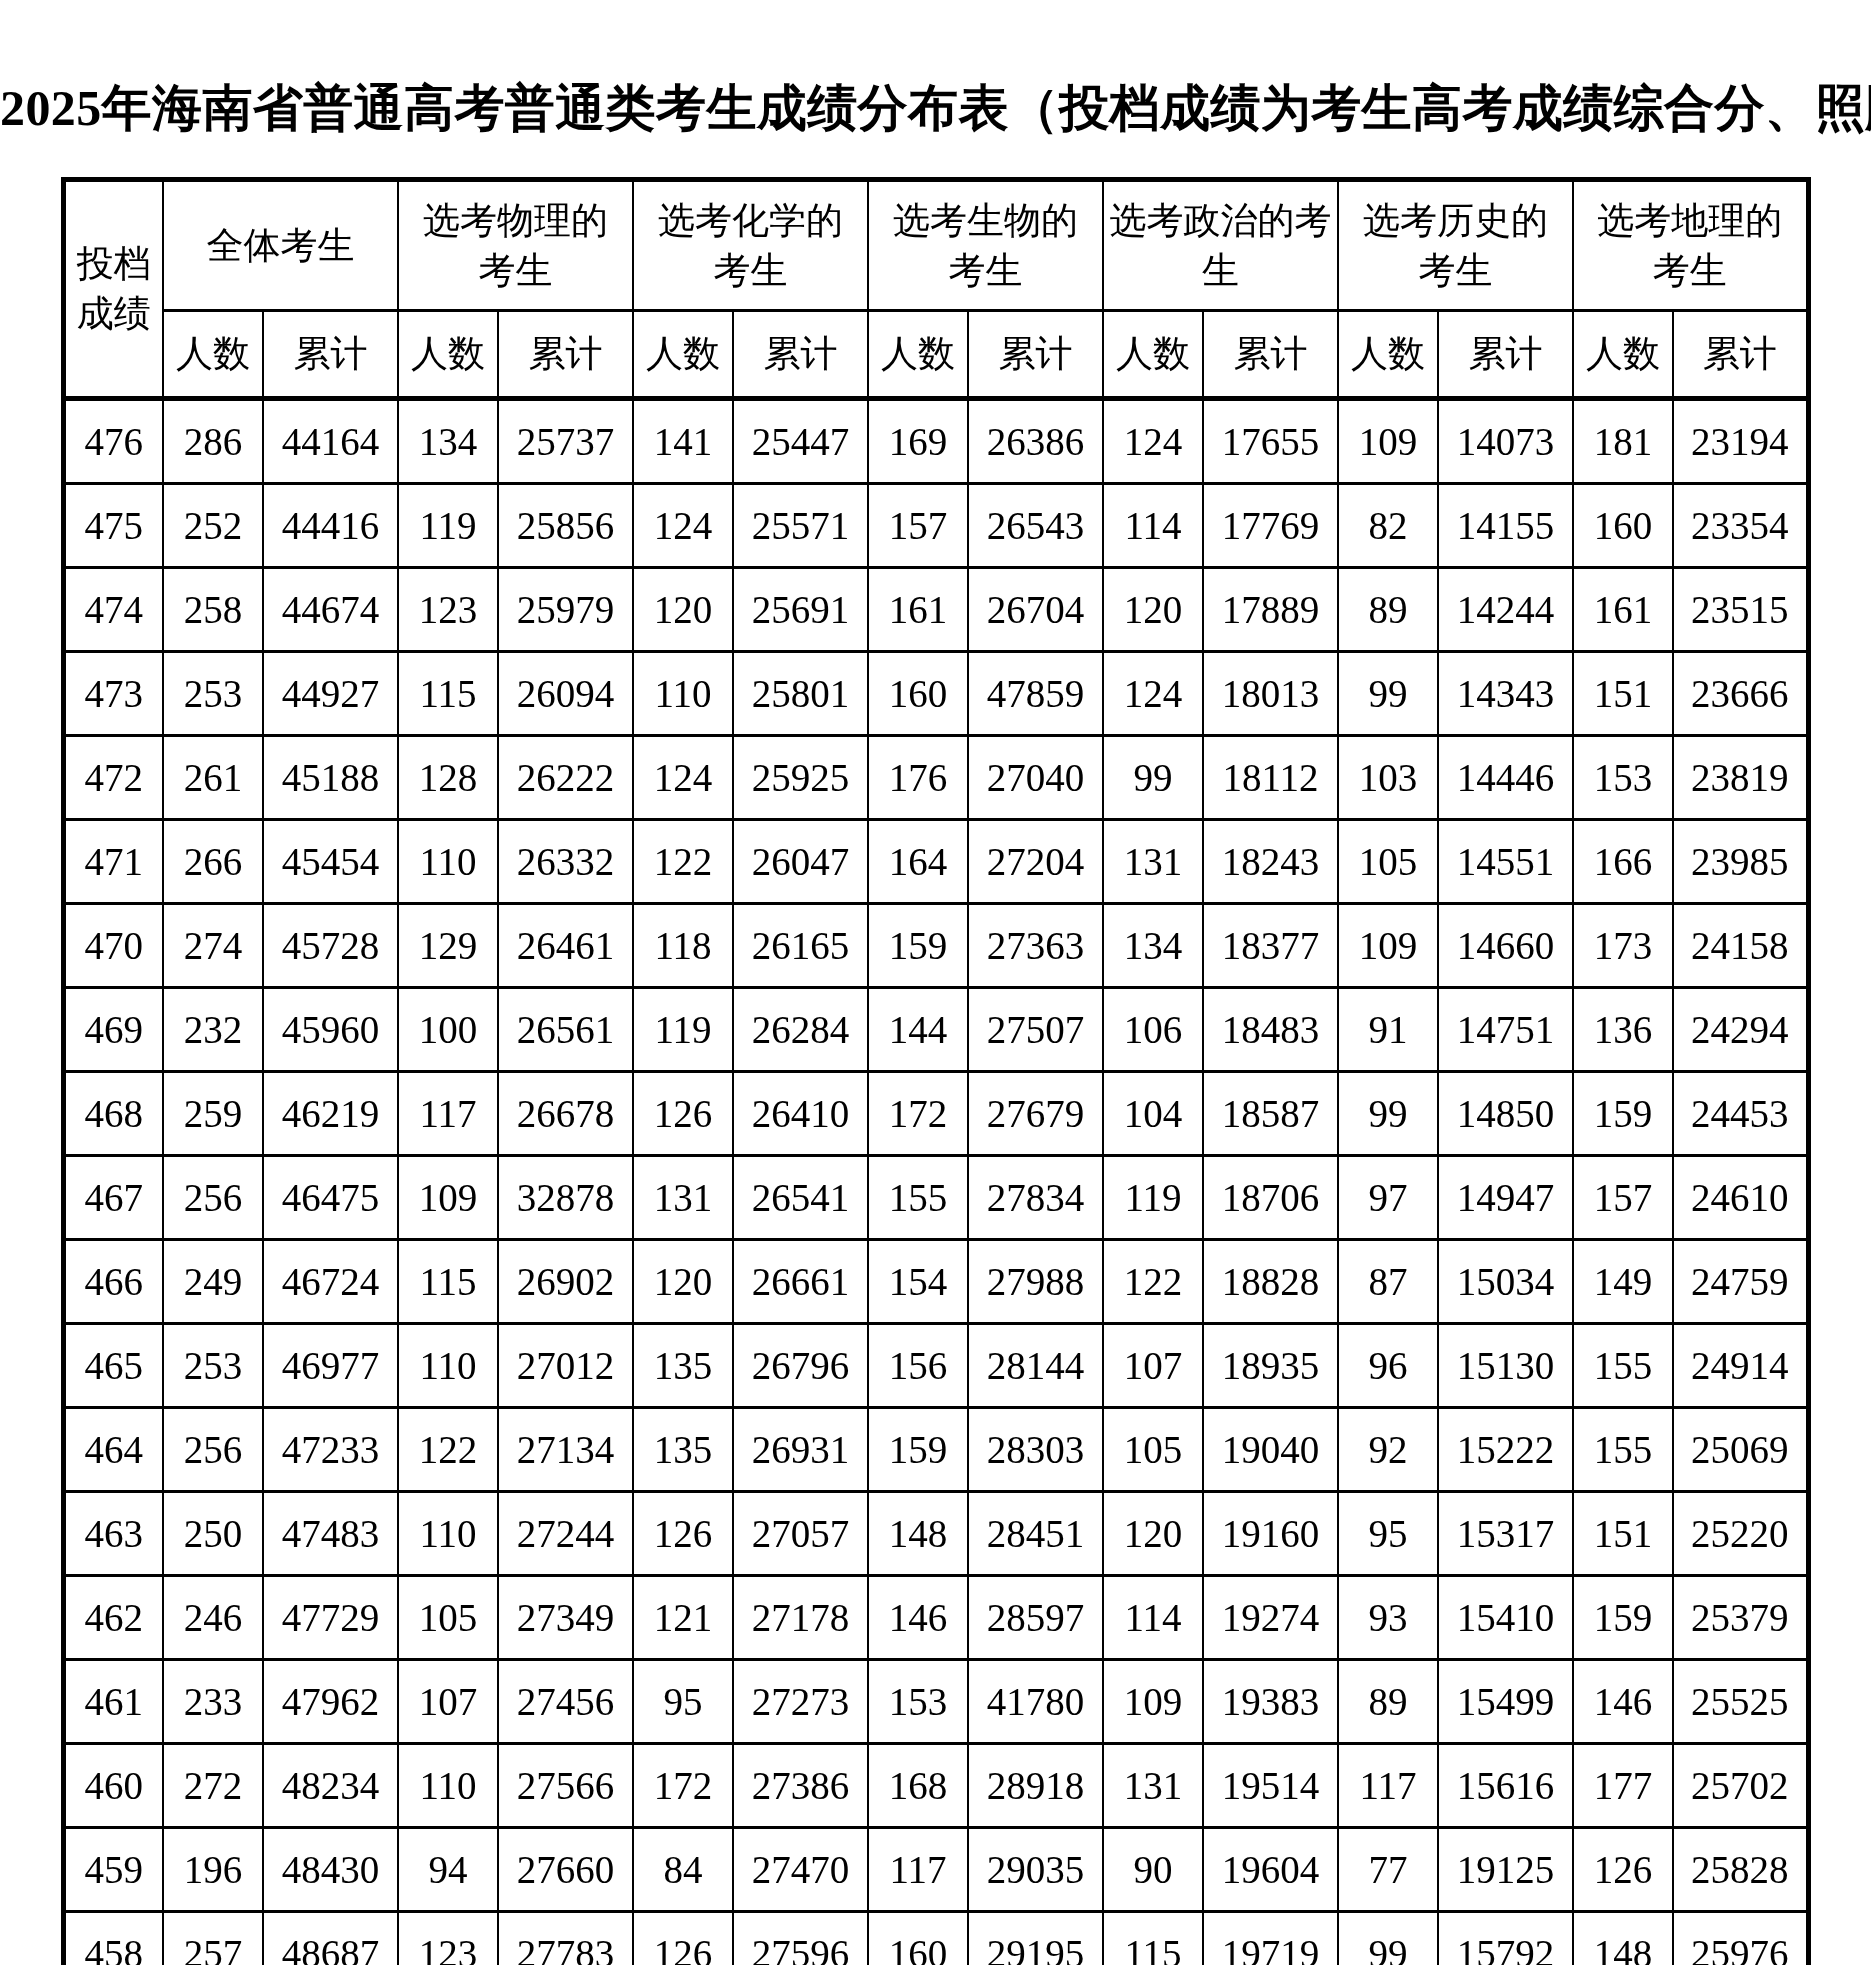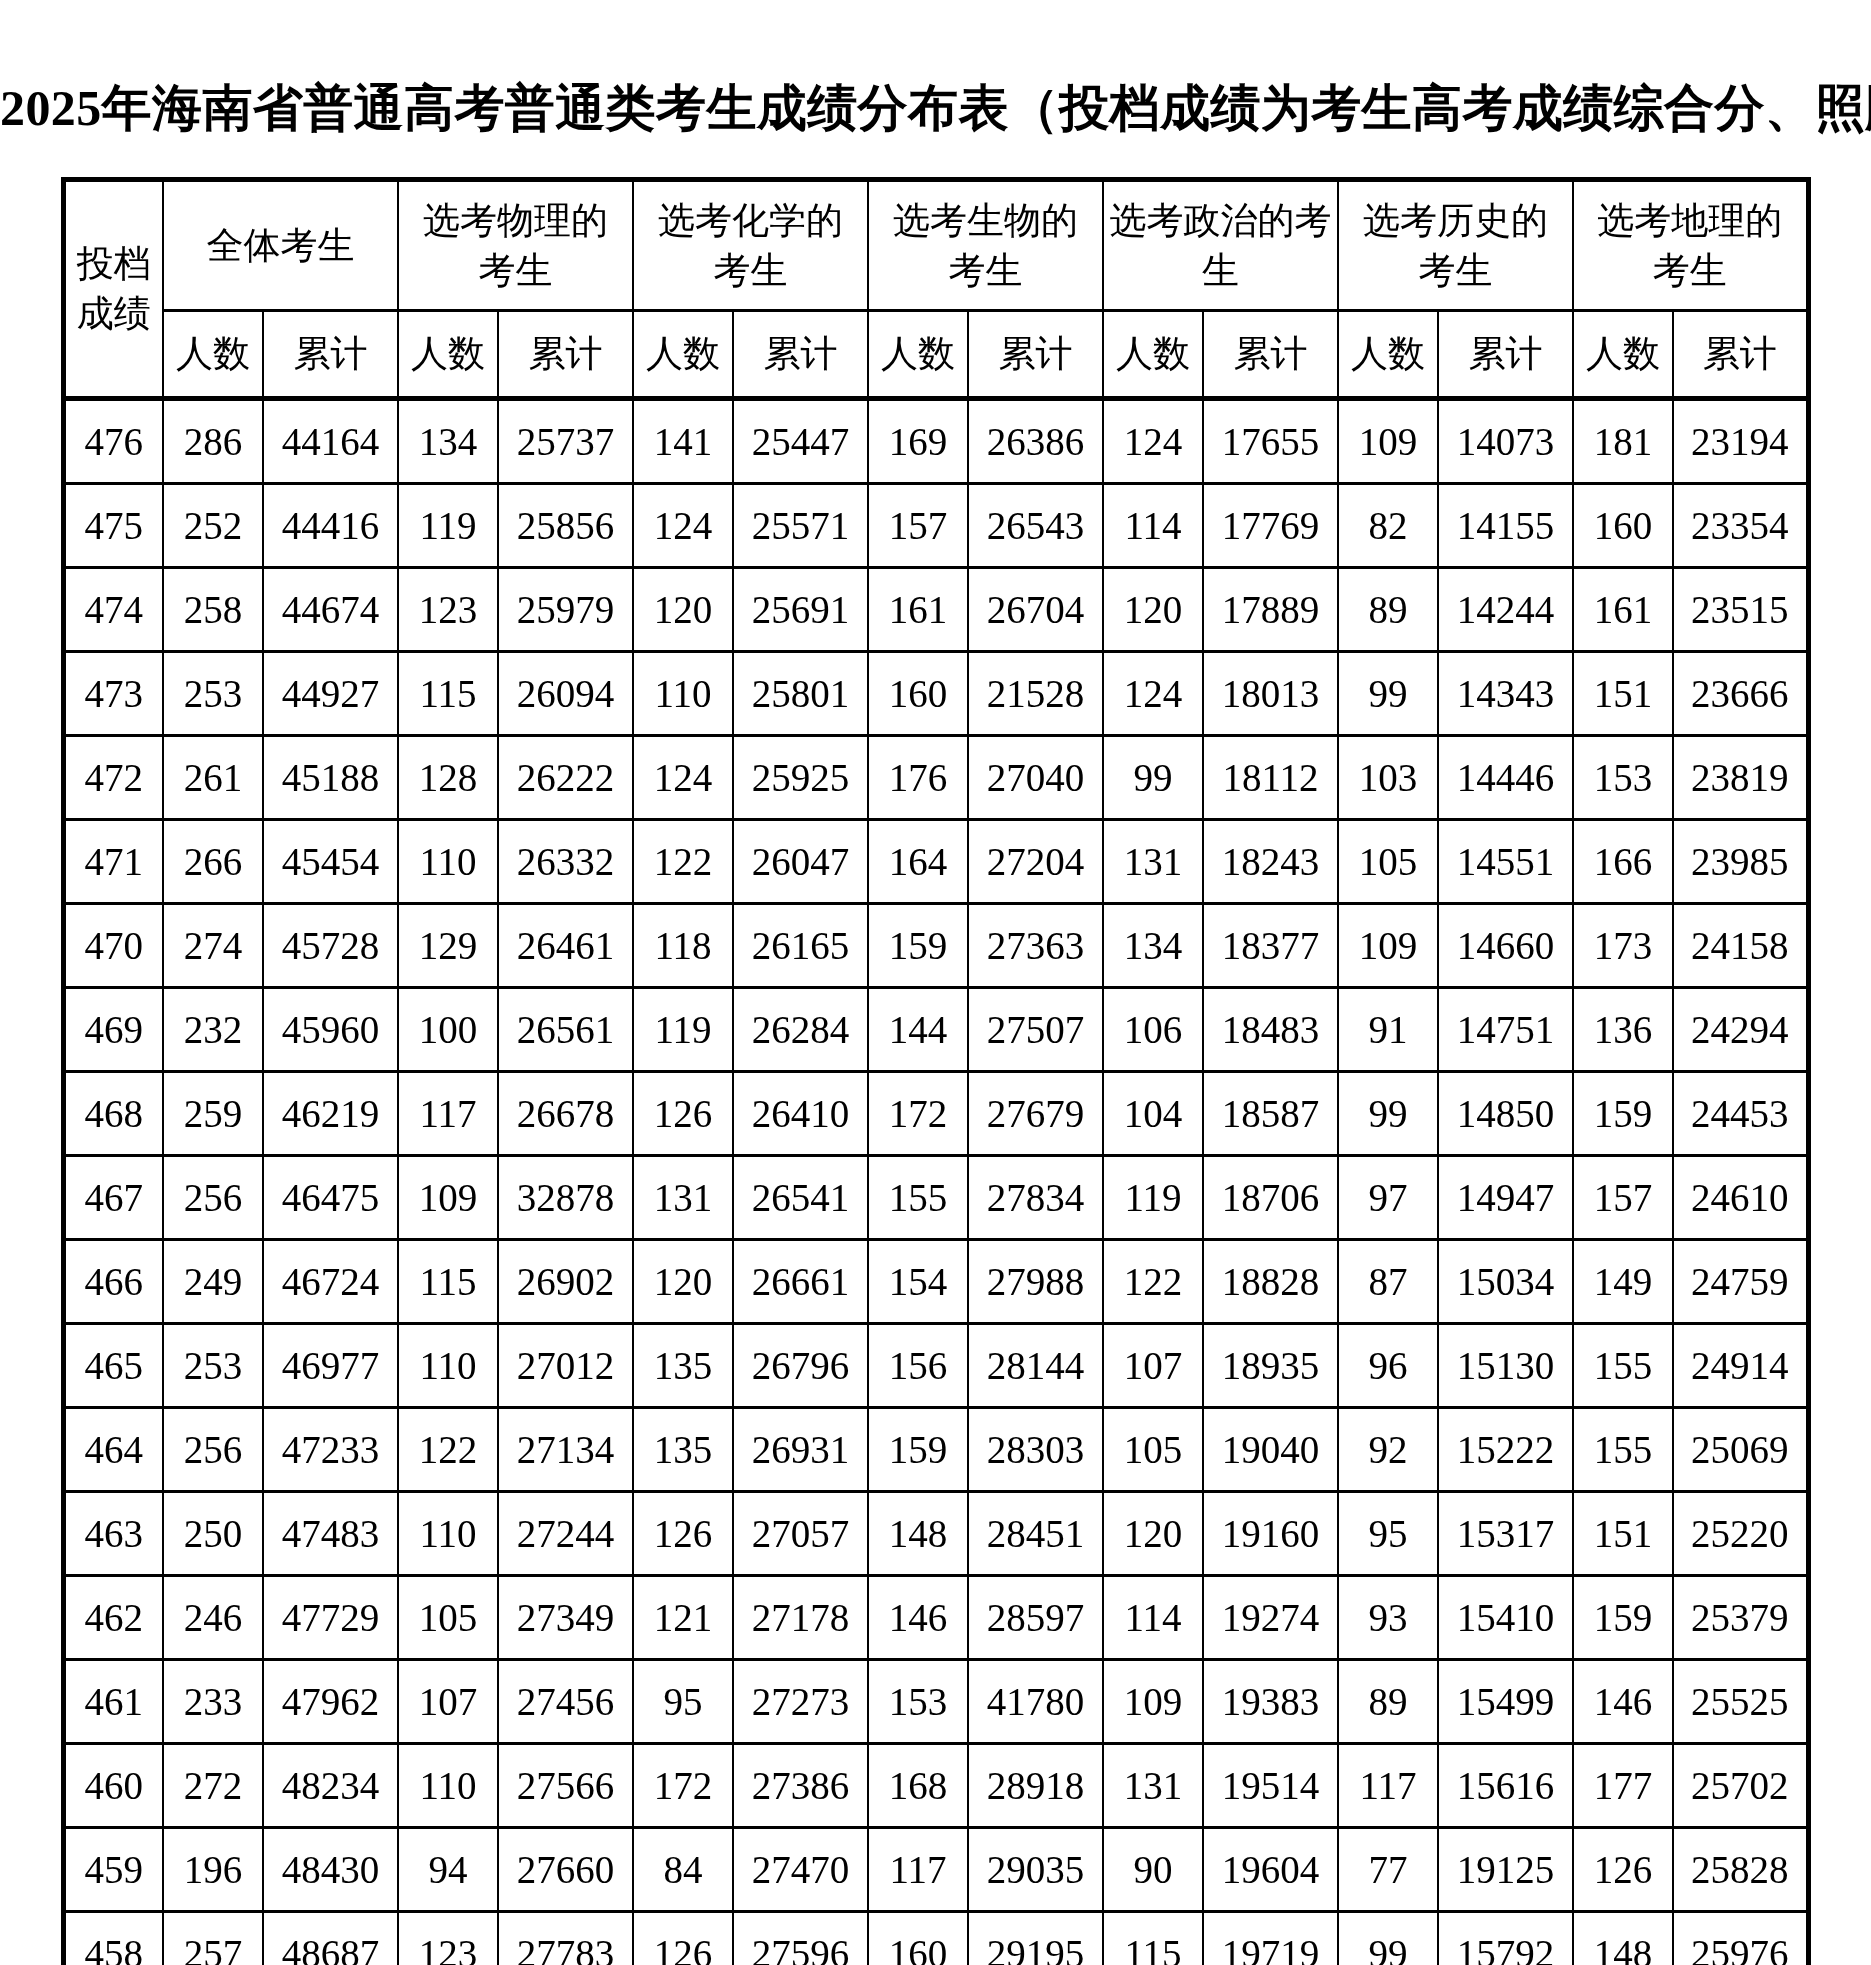--- a/index.html
+++ b/index.html
@@ -175,21 +175,21 @@
         </tr>
         <tr>
           <td class="score">473</td>
           <td class="cnt">253</td>
           <td class="cum">44927</td>
           <td class="cnt">115</td>
           <td class="cum">26094</td>
           <td class="cnt">110</td>
           <td class="cum">25801</td>
           <td class="cnt">160</td>
-          <td class="cum">21528</td>
+          <td class="cum">47859</td>
           <td class="cnt">124</td>
           <td class="cum">18013</td>
           <td class="cnt">99</td>
           <td class="cum">14343</td>
           <td class="cnt">151</td>
           <td class="cum">23666</td>
         </tr>
         <tr>
           <td class="score">472</td>
           <td class="cnt">261</td>

